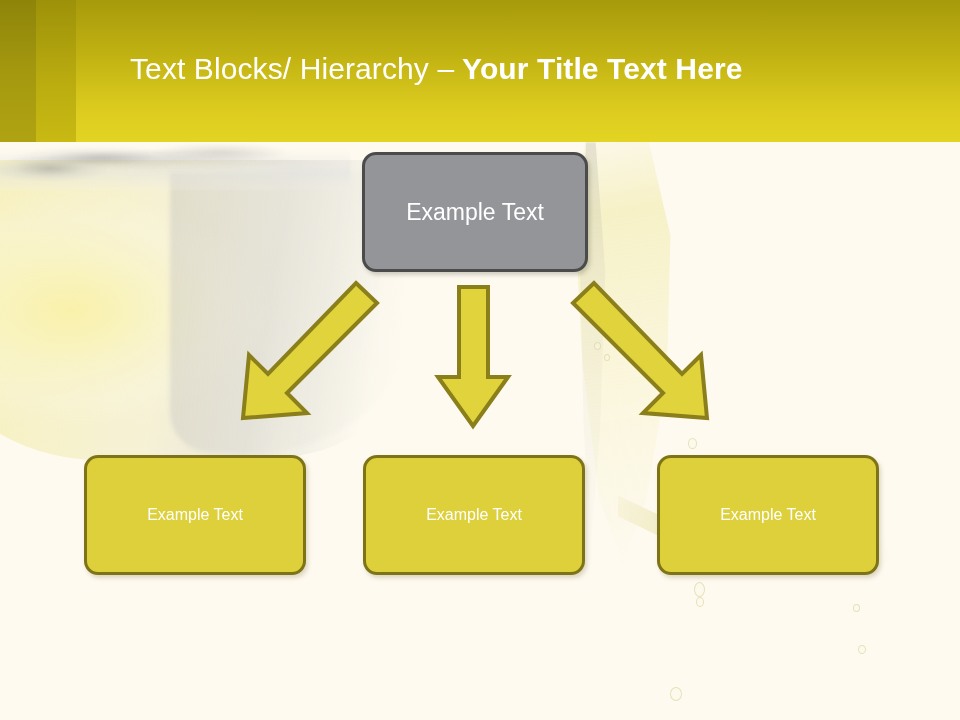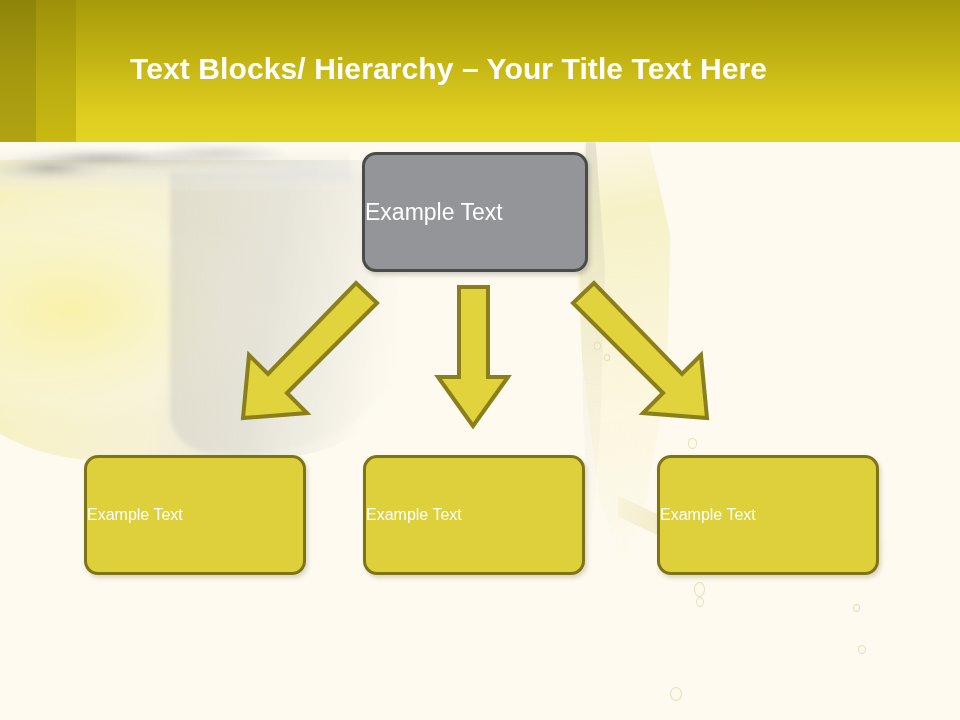--- a/index.html
+++ b/index.html
@@ -121,30 +121,30 @@
   .title {
     position: absolute;
     left: 130px; top: 50px;
     width: 800px;
     color: #ffffff;
     font-size: 30px;
     line-height: 38px;
     letter-spacing: 0.1px;
     white-space: nowrap;
   }
-  .title .strong { font-weight: bold; }
+  .title .strong { font-weight: normal; }
   .title .light  { font-weight: bold; }
 
   
   .node {
     position: absolute;
     box-sizing: border-box;
     display: flex;
     align-items: center;
-    justify-content: flex-start;
+    justify-content: center;
     color: #ffffff;
     text-align: center;
     user-select: none;
   }
   .node-top {
     left: 362px; top: 152px;
     width: 226px; height: 120px;
     background: #949599;
     border: 3px solid #4b4b4b;
     border-radius: 14px;

